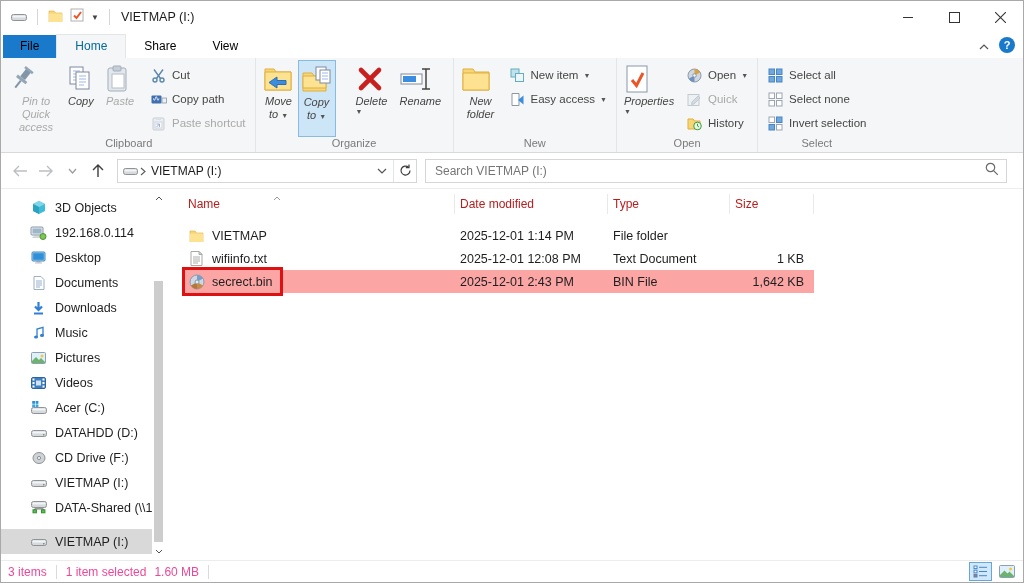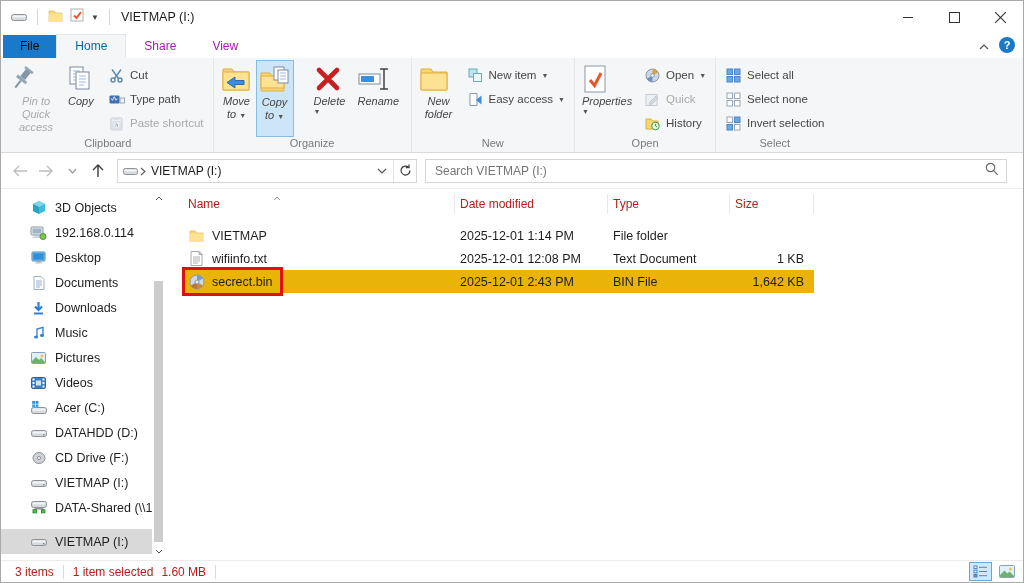--- a/index.html
+++ b/index.html
@@ -11,21 +11,21 @@
   .titlebar { flex:0 0 32px; display:flex; align-items:center; }
   .qat { display:flex; align-items:center; gap:7px; padding-left:10px; }
   .qat-sep { width:1px; height:16px; background:#d6d6d6; margin:0 3px; }
   .qat-caret { font-size:8px; color:#444; }
   .win-title { font-size:12.5px; color:#1a1a1a; margin-left:8px; }
   .wincontrols { margin-left:auto; display:flex; height:100%; }
   .winbtn { width:46px; height:100%; display:flex; align-items:center; justify-content:center; }
 
   
   .tabrow { flex:0 0 25px; display:flex; align-items:flex-end; background:#fff; position:relative; }
-  .tab { padding:4px 18px 5px; font-size:12px; color:#a21caf; }
+  .tab { padding:4px 18px 5px; font-size:12px; color:#000000; }
   .tab-file { background:#1979ca; color:#000000; margin-left:2px; padding:4px 17px 5px; }
   .tab-active { background:#f5f6f7; border:1px solid #e4e5e6; border-bottom:none; color:#0369a1; }
   .tabrow-right { position:absolute; right:8px; bottom:4px; display:flex; align-items:center; gap:10px; }
   .help-circle { width:16px; height:16px; border-radius:50%; background:#1979ca; color:#fff;
     font-size:11px; font-weight:bold; display:flex; align-items:center; justify-content:center; }
 
   
   .ribbon { flex:0 0 95px; background:#f5f6f7; border-bottom:1px solid #d8d9da; display:flex; padding-left:2px; }
   .rgroup { display:flex; flex-direction:column; }
   .rgroup + .rgroup { border-left:1px solid #e4e5e6; }
@@ -71,29 +71,29 @@
   .sb-thumb { position:absolute; left:2px; width:9px; top:92px; bottom:18px; background:#cdcdcd; }
 
   .filearea { flex:1; position:relative; padding-left:18px; }
   .fhead { display:flex; height:30px; align-items:center; width:631px; }
   .fcol { font-size:12px; color:#b91c1c; position:relative; height:100%; display:flex; align-items:center; padding-left:5px; }
   .fcol::after { content:''; position:absolute; right:0; top:5px; bottom:5px; width:1px; background:#e9e9ea; }
   .c-name { width:272px; } .c-date { width:153px; } .c-type { width:122px; } .c-size { width:84px; }
   .sortcaret { position:absolute; top:1px; left:90px; }
   .frows { margin-top:5px; }
   .frow { display:flex; height:23px; align-items:center; font-size:12.5px; color:#1e1e1e; width:631px; }
-  .frow.sel { background:#eab308; }
+  .frow.sel { background:#fca5a5; }
   .fcell { padding-left:5px; overflow:hidden; white-space:nowrap; }
   .fcell.name { display:flex; align-items:center; gap:7px; }
   .fcell.size { text-align:right; padding-right:10px; padding-left:0; }
   .annotation { position:absolute; left:17px; top:78px; width:101px; height:29px; border:3px solid #dd1111; z-index:5; }
 
   
   .statusbar { flex:0 0 22px; border-top:1px solid #ececec; display:flex; align-items:center;
-    font-size:12px; color:#b91c1c; padding-left:14px; position:relative; }
+    font-size:12px; color:#ec4899; padding-left:7px; position:relative; }
   .st-sep { width:1px; height:14px; background:#dadada; margin:0 9px; }
   .st-gap { width:8px; }
   .viewtoggles { position:absolute; right:5px; top:1px; bottom:1px; display:flex; align-items:center; gap:3px; }
   .vt { width:23px; height:19px; display:flex; align-items:center; justify-content:center; }
   .vt.active { background:#cfe8fb; border:1px solid #66a7d8; }
 </style>
 </head>
 <body>
 
 <div class="window">
@@ -170,40 +170,50 @@
           <span class="icw">
               <svg width="26" height="28">
                 <rect x="2" y="2" width="13" height="17" fill="#fff" stroke="#7e8aa0"></rect>
                 <path d="M5 6h7M5 9h7M5 12h7M5 15h5" stroke="#9fb6e8"></path>
                 <rect x="8" y="7" width="13" height="17" fill="#fff" stroke="#7e8aa0"></rect>
                 <path d="M11 11h7M11 14h7M11 17h7M11 20h5" stroke="#9fb6e8"></path>
               </svg>
             </span>
           <span>Copy</span>
         </div>
+        <div class="bigbtn disabled w-paste">
+          <span class="icw">
+              <svg width="24" height="28">
+                <rect x="2" y="3" width="18" height="23" rx="2" fill="#e3e8ee" stroke="#a3adb8"></rect>
+                <rect x="7" y="1" width="8" height="5" rx="1" fill="#c6cfd8" stroke="#a3adb8"></rect>
+                <rect x="6" y="9" width="12" height="14" fill="#fff" stroke="#b4bcc4"></rect>
+              </svg>
+            </span>
+          <span>Paste</span>
+        </div>
         <div class="smallcol">
           <div class="smallbtn">
             <span class="ic">
                 <svg width="15" height="15">
                   <path d="M3 1.5l6.5 9M12 1.5l-6.5 9" stroke="#5b87b0" stroke-width="1.4"></path>
                   <circle cx="4" cy="12" r="2" fill="none" stroke="#5b87b0" stroke-width="1.4"></circle>
                   <circle cx="11" cy="12" r="2" fill="none" stroke="#5b87b0" stroke-width="1.4"></circle>
                 </svg>
               </span>
             <span>Cut</span>
           </div>
           <div class="smallbtn">
             <span class="ic">
                 <svg width="16" height="13">
                   <rect x="0.5" y="2.5" width="10" height="8" rx="1" fill="#3f6fb0"></rect>
                   <path d="M2.5 5.5c.6 2.4 1.2 2.4 1.8 0s1.2-2.4 1.8 0 1.2 2.4 1.8 0" stroke="#fff" fill="none" stroke-width="0.9"></path>
                   <rect x="11" y="5" width="4.5" height="5" fill="#eef1f4" stroke="#8a97a5" stroke-width="0.8"></rect>
                 </svg>
               </span>
-            <span>Type path</span>
+            <span>Copy path</span>
           </div>
           <div class="smallbtn disabled">
             <span class="ic">
                 <svg width="13" height="15" opacity="0.55">
                   <rect x="1" y="2" width="11" height="12" rx="1" fill="#e3e8ee" stroke="#a3adb8"></rect>
                   <rect x="4" y="1" width="5" height="3" fill="#c6cfd8"></rect>
                   <rect x="3" y="6" width="7" height="6" fill="#fff" stroke="#b4bcc4"></rect>
                   <path d="M4.5 11l3-3m-3 0h3v3" stroke="#3f6fb0" stroke-width="0.9" fill="none"></path>
                 </svg>
               </span>

